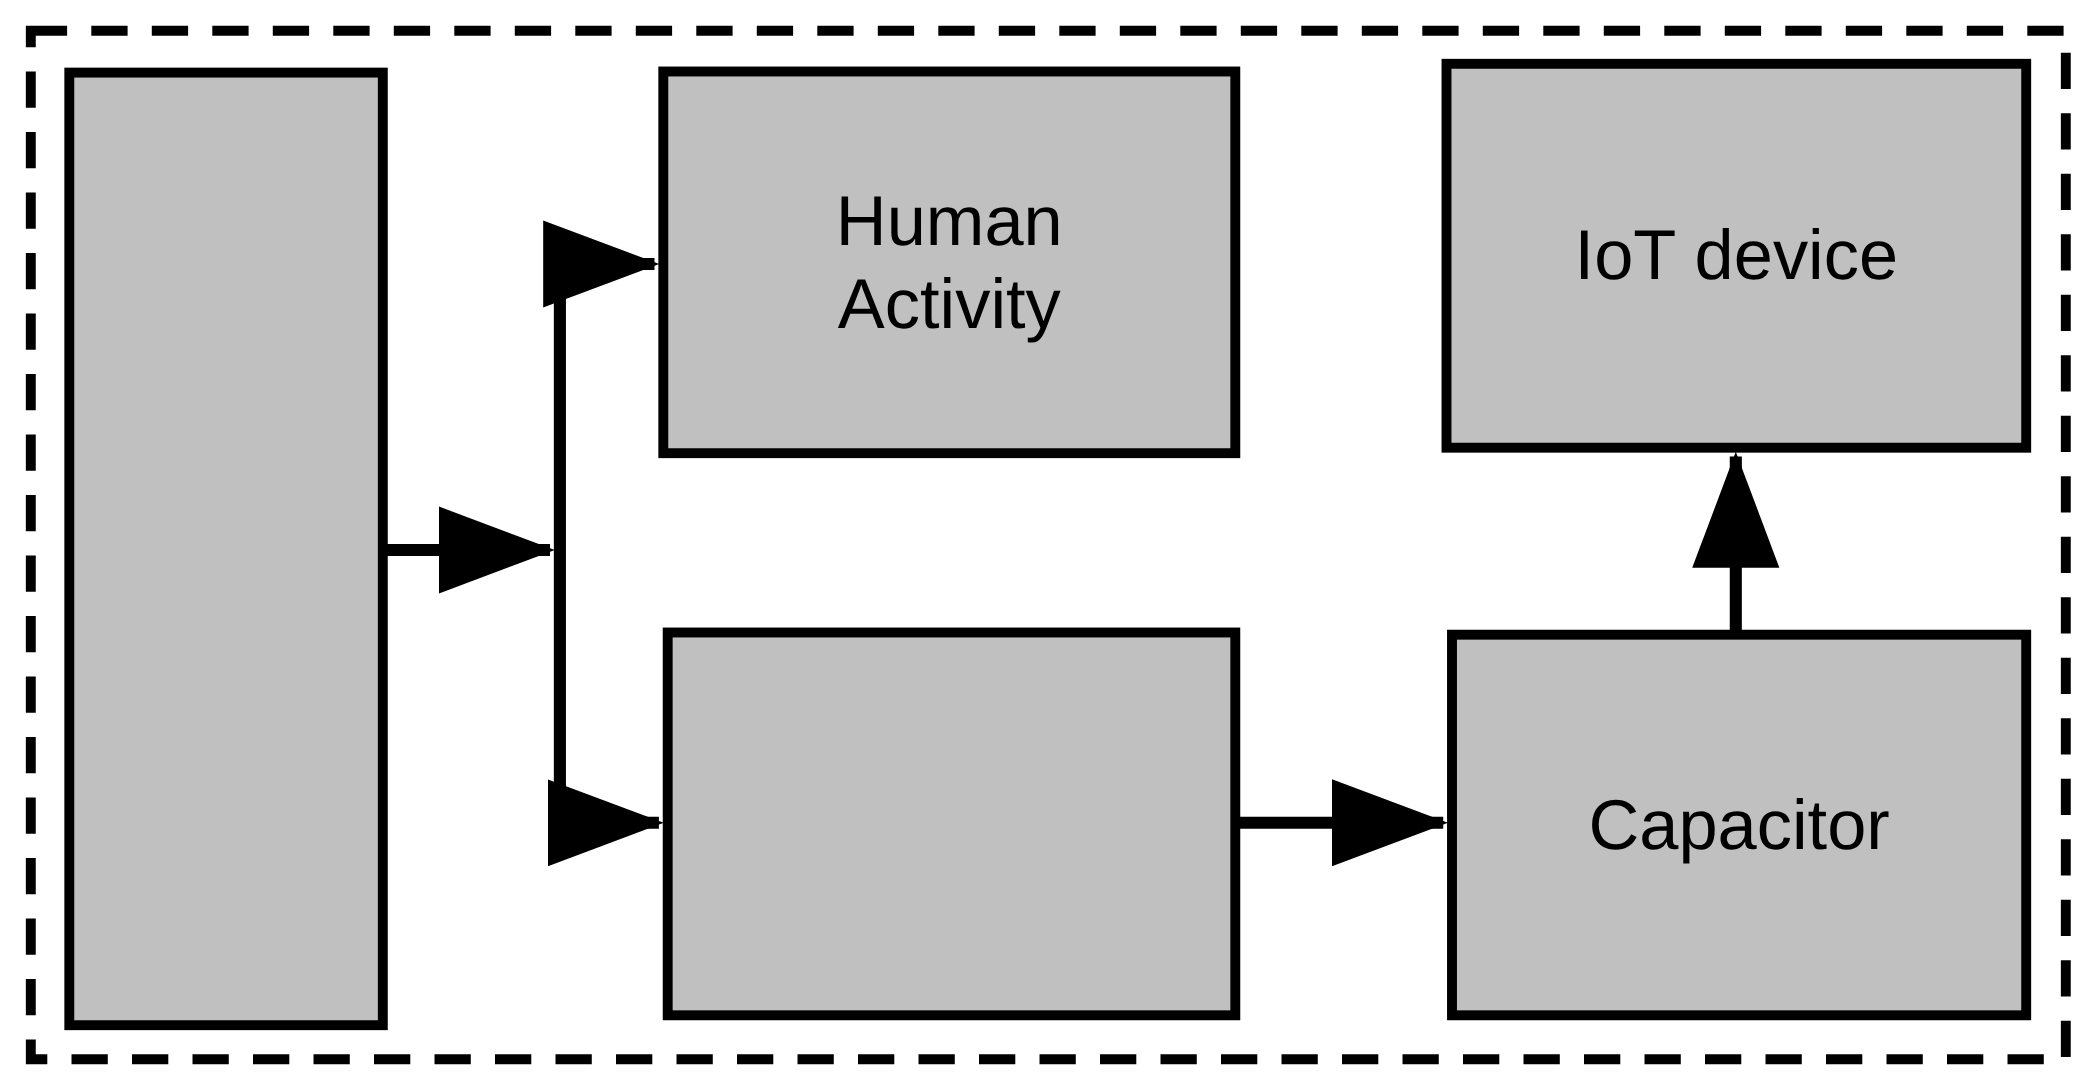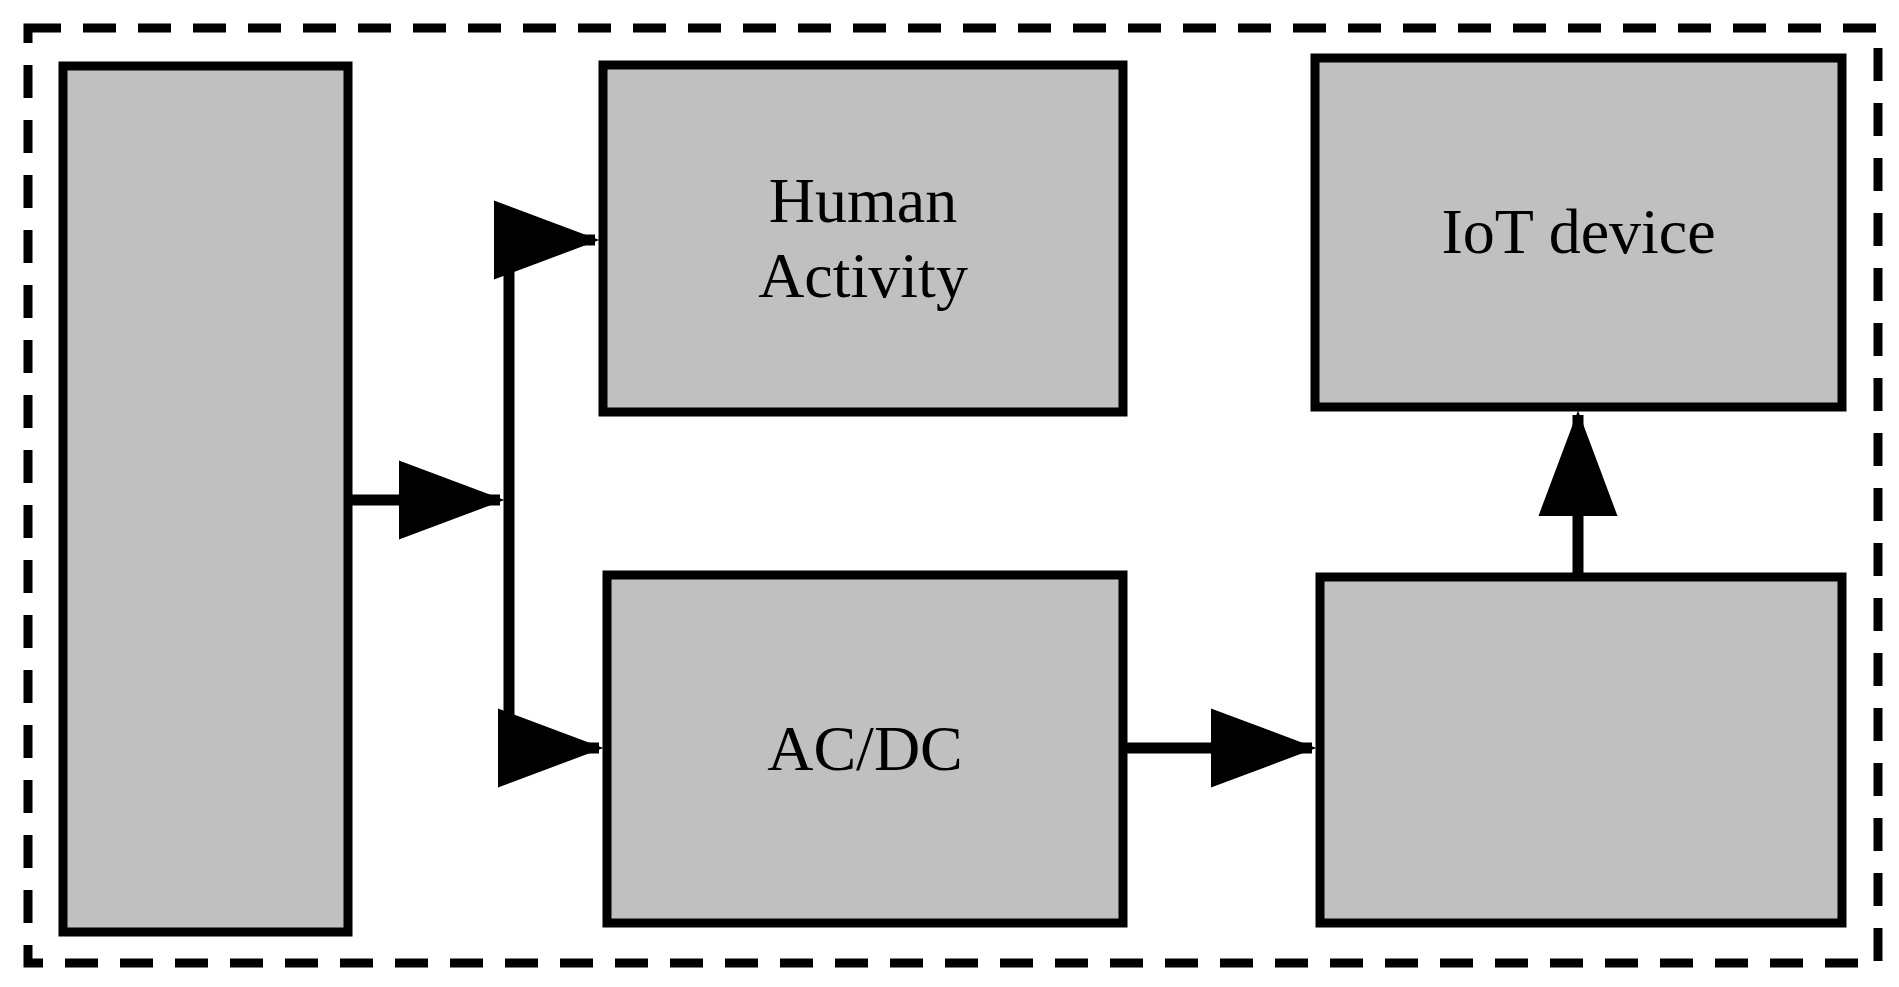--- a/index.html
+++ b/index.html
@@ -25,21 +25,21 @@
     width: 1899px;
     height: 987px;
   }
   .node-label {
     position: absolute;
     display: flex;
     align-items: center;
     justify-content: center;
     text-align: center;
     color: #000000;
-    font-family: Liberation Serif, serif;
+    font-family: Liberation Sans, sans-serif;
     font-size: 64px;
     font-weight: 400;
     line-height: 1.16;
     letter-spacing: 0px;
     white-space: pre-line;
     pointer-events: none;
     user-select: none;
   }
 </style>
 </head>
@@ -76,18 +76,18 @@
 
     <line x1="1123" y1="748" x2="1312" y2="748" stroke="#000000" stroke-width="11" marker-end="url(#arrow-end)"></line>
 
     <line x1="1578" y1="577" x2="1578" y2="415" stroke="#000000" stroke-width="11" marker-end="url(#arrow-end)"></line>
   </svg>
 
 
   <div class="node-label" style="left:603px; top:65px; width:520px; height:347px;">Human
 Activity</div>
 
-  <div class="node-label" style="left:607px; top:575px; width:516px; height:348px;">AC/DC</div>
 
   <div class="node-label" style="left:1315px; top:58px; width:527px; height:349px;">IoT device</div>
 
+  <div class="node-label" style="left:1320px; top:577px; width:522px; height:346px;">Capacitor</div>
 
 </div>
 
 </body></html>

